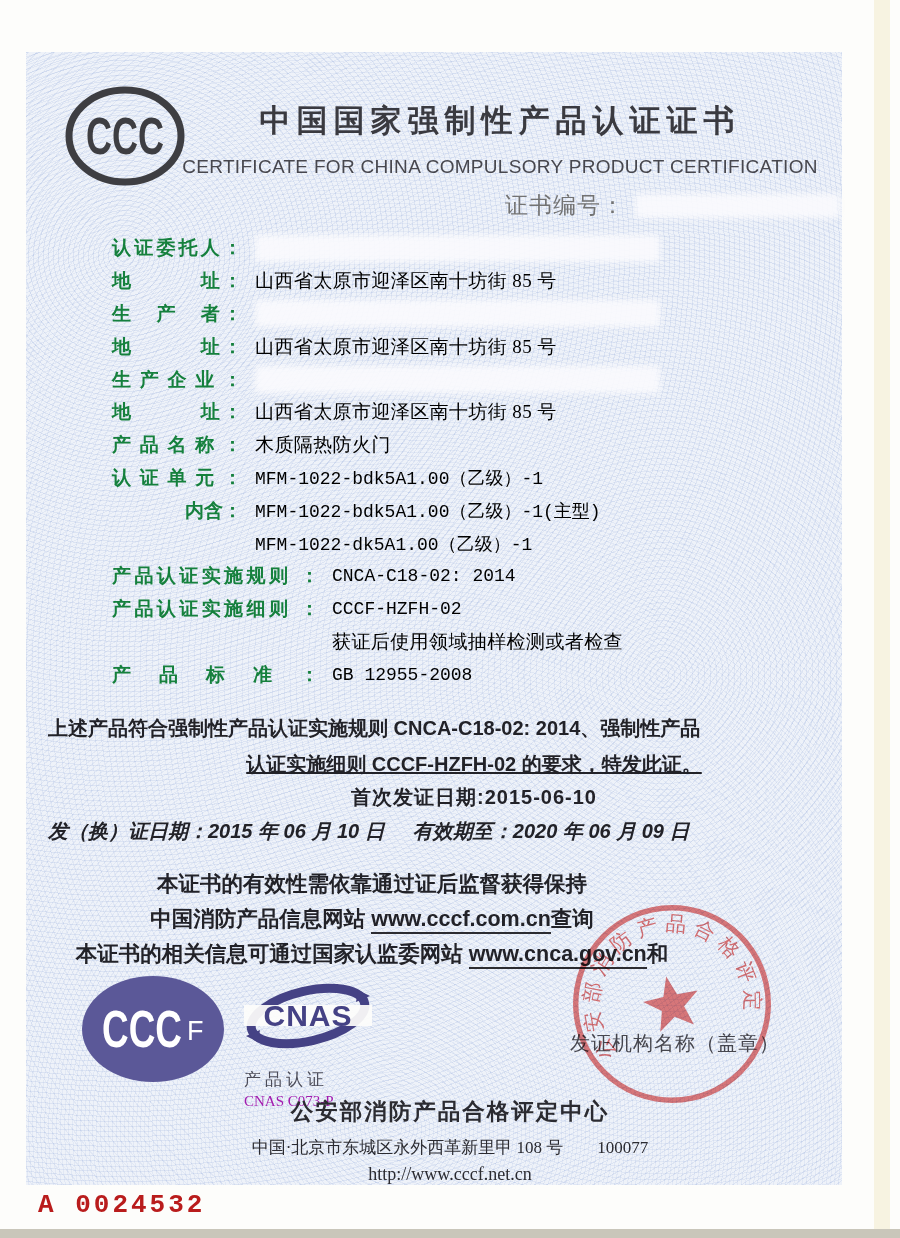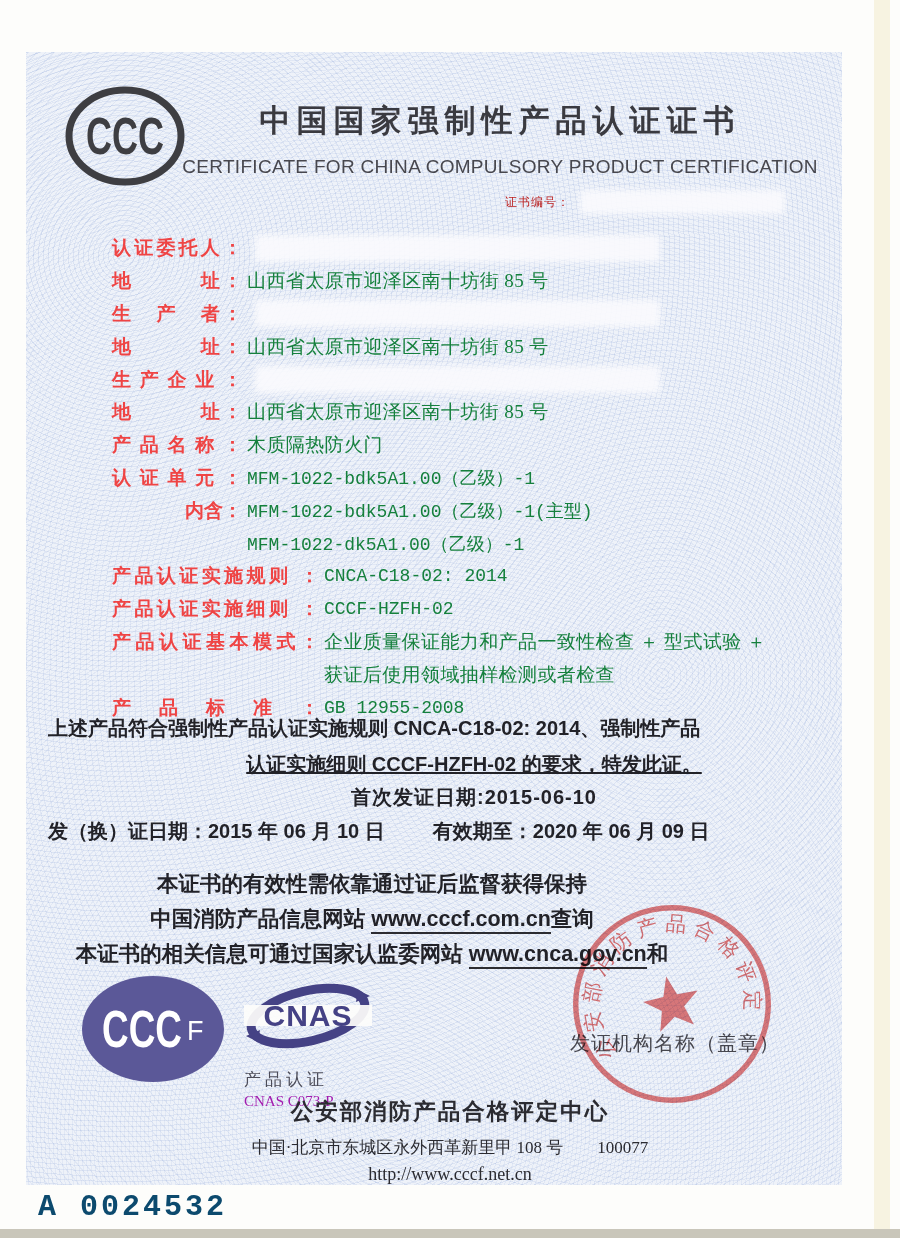--- a/index.html
+++ b/index.html
@@ -20,39 +20,39 @@
   }
   .scan-strip-right { position:absolute; right:10px; top:0; width:16px; height:100%; background:#f7f3e1; }
   .scan-strip-bottom { position:absolute; left:0; bottom:0; width:100%; height:9px; background:#c9c6ba; }
 
   .ccc-logo { position:absolute; left:62px; top:84px; }
   .titles { position:absolute; left:168px; top:100px; width:664px; text-align:center; }
   .title-cn { font-size:31px; font-weight:bold; letter-spacing:6px; color:#3a3a40; }
   .title-en { margin-top:14px; font-size:19px; color:#47474e; letter-spacing:.3px; }
 
   .certno { position:absolute; left:505px; top:190px; display:flex; align-items:center;
-            font-size:12px; color:#b91c1c; letter-spacing:1px; }
+            font-size:23px; color:#737373; letter-spacing:1px; }
   .blur-chip { display:inline-block; background:rgba(250,250,253,.92); filter:blur(3px); border-radius:3px; }
   .certno .blur-chip { width:205px; height:24px; margin-left:10px; }
 
   .fields { position:absolute; left:112px; top:232px; width:720px; }
   .f-row { display:flex; align-items:center; height:32.8px; font-size:19px; }
-  .f-label { width:130px; font-weight:bold; color:#ef4444; text-align:justify; text-align-last:justify; }
+  .f-label { width:130px; font-weight:bold; color:#15803d; text-align:justify; text-align-last:justify; }
   .f-label.xl { width:207px; }
   .f-label.right { text-align-last:right; }
-  .f-value { margin-left:5px; font-family:"Liberation Serif", serif; letter-spacing:.4px; color:#15803d; }
+  .f-value { margin-left:13px; font-family:"Liberation Serif", serif; letter-spacing:.4px; color:#000000; }
   .f-value.mono { font-family:"Liberation Mono", monospace; font-size:18px; letter-spacing:0; }
   .blur-value { width:405px; height:27px; margin-left:13px; }
 
   .stmt { position:absolute; left:0; top:718px; width:900px; font-weight:bold; font-size:20px; color:#222228; }
   .stmt > div { line-height:21px;padding-left:48px; }
   .stmt-l1 { padding-left:86px; }
   .stmt-l2 { text-align:center; margin-top:15px;text-decoration:underline; }
   .stmt-l3 { text-align:center; margin-top:12px; letter-spacing:1px; }
-  .stmt-l4 { display:flex; padding-left:86px; gap:48px; margin-top:13px; }
+  .stmt-l4 { display:flex; padding-left:86px; gap:28px; margin-top:13px;font-style:italic; }
 
   .notices { position:absolute; left:0; top:872px; width:744px; text-align:center;
              font-weight:bold; font-size:21.5px; color:#222228; }
   .notices > div { margin-bottom:11px; line-height:24px; }
   .u-link { border-bottom:2px solid #2c2c31; padding-bottom:1px; }
 
   .cccf-logo { position:absolute; left:80px; top:974px; }
   .cnas-block { position:absolute; left:244px; top:982px; width:160px; }
   .cnas-sub1 { margin-top:14px; font-size:17px; letter-spacing:4px; color:#4c4c58; font-family:"Liberation Serif", serif; }
   .cnas-sub2 { margin-top:2px; font-size:15px; color:#a21caf; font-family:"Liberation Serif", serif; }
@@ -61,21 +61,21 @@
   .stamp-caption { position:absolute; left:570px; top:1030px; width:240px; z-index:1;
                    font-size:20px; letter-spacing:1px; color:#46464e; font-family:"Liberation Serif", serif; }
 
   .footer { position:absolute; left:0; top:1096px; width:900px; text-align:center;
             font-family:"Liberation Serif", serif; color:#2b2b31; }
   .footer-org { font-size:22.5px; font-weight:bold; letter-spacing:2px; }
   .footer-addr { margin-top:9px; font-size:17px; }
   .footer-url { margin-top:5px; font-size:18px; }
 
   .serial { position:absolute; left:38px; top:1190px; font-family:"Liberation Mono", monospace;
-            font-weight:bold; font-size:30px; letter-spacing:3px; color:#0c4a6e; }
+            font-weight:bold; font-size:26px; letter-spacing:3px; color:#b91c1c; }
 </style>
 </head>
 <body>
 
 <div class="page">
   <div class="cert-bg"></div>
   <div class="scan-strip-right"></div>
 
   <div class="ccc-logo">
     <svg width="126" height="104" viewBox="0 0 126 104">
@@ -135,24 +135,20 @@
       <span class="f-label right"></span>
       <span class="f-value mono">MFM-1022-dk5A1.00（乙级）-1</span>
     </div>
     <div class="f-row">
       <span class="f-label xl">产品认证实施规则 ：</span>
       <span class="f-value mono">CNCA-C18-02: 2014</span>
     </div>
     <div class="f-row">
       <span class="f-label xl">产品认证实施细则 ：</span>
       <span class="f-value mono">CCCF-HZFH-02</span>
-    </div>
-    <div class="f-row">
-      <span class="f-label xl">产品认证基本模式：</span>
-      <span class="f-value">企业质量保证能力和产品一致性检查 ＋ 型式试验 ＋</span>
     </div>
     <div class="f-row">
       <span class="f-label xl"></span>
       <span class="f-value">获证后使用领域抽样检测或者检查</span>
     </div>
     <div class="f-row">
       <span class="f-label xl">产品标准：</span>
       <span class="f-value mono">GB 12955-2008</span>
     </div>
   </div>

